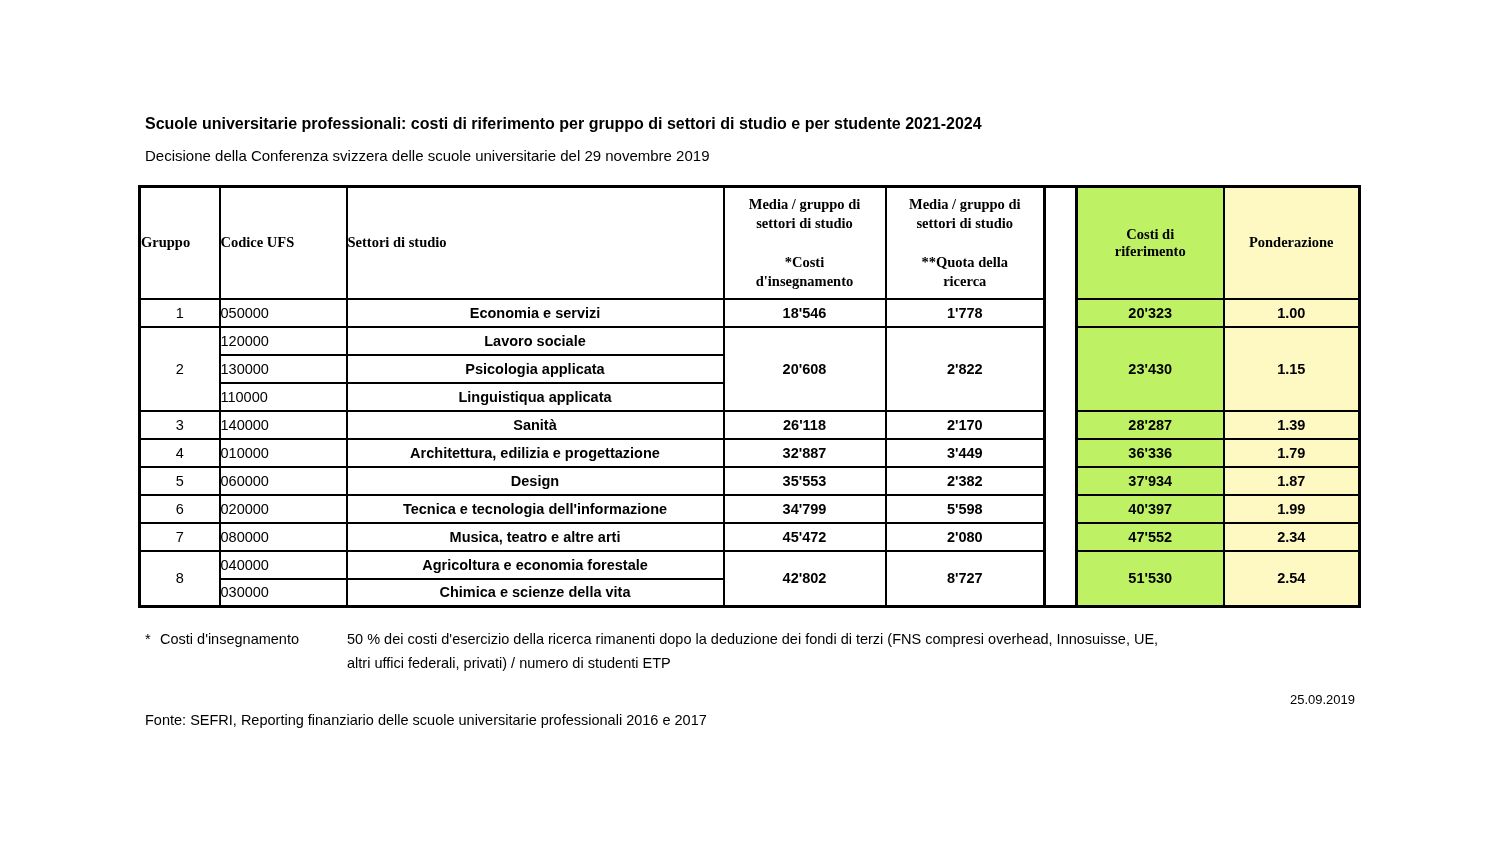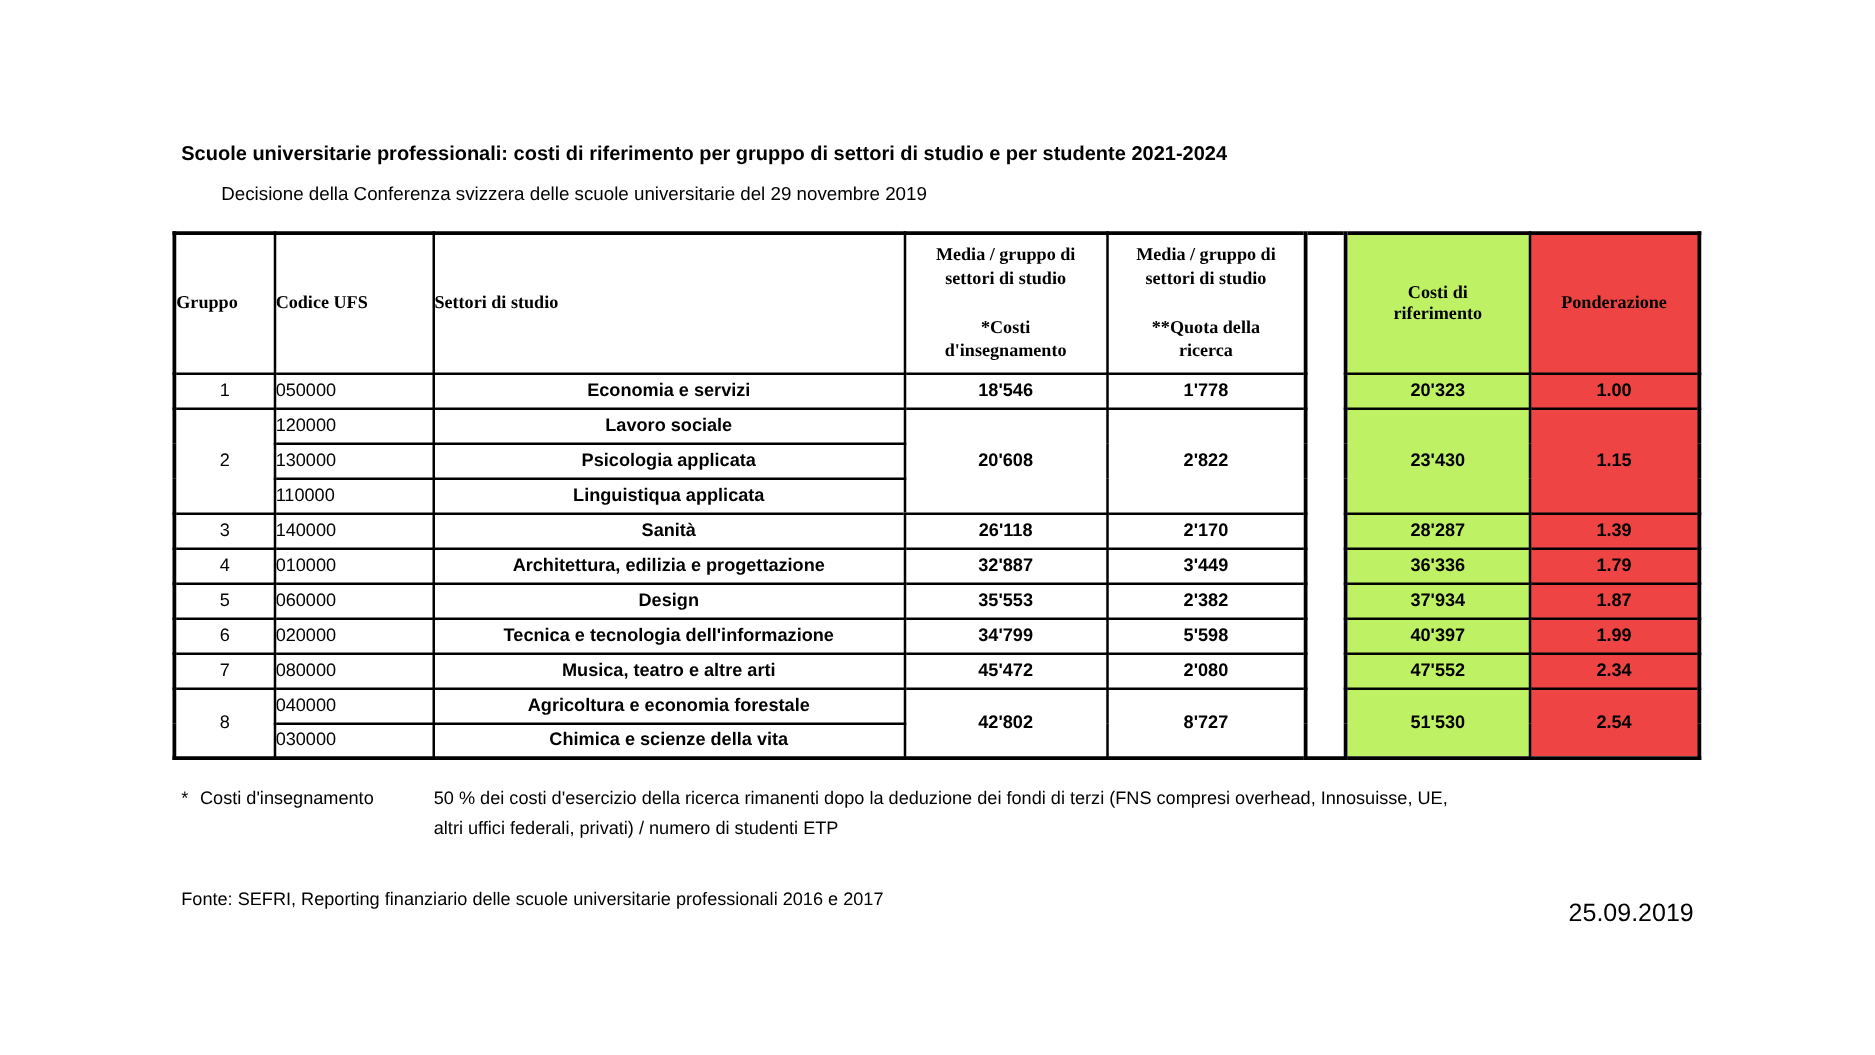--- a/index.html
+++ b/index.html
@@ -4,21 +4,21 @@
 <style>
   html,body{margin:0;padding:0;}
   body{
     width:1500px;height:844px;background:#ffffff;color:#000;
     font-family:"Liberation Sans", sans-serif;position:relative;overflow:hidden;
   }
   .title{
     position:absolute;left:145px;top:115px;font-size:16px;font-weight:bold;white-space:nowrap;
   }
   .subtitle{
-    position:absolute;left:145px;top:147px;font-size:15px;white-space:nowrap;margin-left:32px;
+    position:absolute;left:145px;top:147px;font-size:15px;white-space:nowrap;
   }
   table.cost{
     position:absolute;left:138px;top:185px;width:1220px;
     border-collapse:collapse;table-layout:fixed;
     border:3px solid #000;
   }
   .cost th,.cost td{
     border-style:solid;border-color:#000;border-width:0 2px 2px 0;
     padding:0;font-size:14.5px;vertical-align:middle;overflow:hidden;
   }
@@ -28,33 +28,33 @@
   .left{text-align:left;padding-left:6px;}
   .ctr{text-align:center;}
   .htop{vertical-align:top;padding-top:9px;line-height:19px;}
   .pre{white-space:pre-line;}
   .sub{margin-top:20px;}
   .grp{text-align:center;font-weight:normal;}
   .code{text-align:left;padding-left:6px;font-weight:normal;}
   .sett{text-align:center;padding-left:6px;font-weight:bold;}
   .num{text-align:center;font-weight:bold;}
   .lav{background:#bef264;}
-  .yel{background:#ef4444;}
+  .yel{background:#fef9c3;}
   .thin{border-bottom-width:1px;}
   td.spacer{background:#ffffff;border-width:0 3px 3px 3px;}
   .divider-r{border-right-width:3px;}
   .fnotes{
     position:absolute;left:145px;top:627px;width:1100px;
     display:grid;grid-template-columns:202px auto;row-gap:7px;
     font-size:14.5px;line-height:24px;
   }
   .fn-marker{display:inline-block;width:15px;}
   .fn-def{white-space:pre-line;}
   .fonte{position:absolute;left:145px;top:712px;font-size:14.5px;white-space:nowrap;}
-  .date{position:absolute;right:145px;top:720px;font-size:20px;white-space:nowrap;}
+  .date{position:absolute;right:145px;top:692px;font-size:13px;white-space:nowrap;}
 </style>
 </head>
 <body>
 
 <div class="title">Scuole universitarie professionali: costi di riferimento per gruppo di settori di studio e per studente 2021-2024</div>
 <div class="subtitle">Decisione della Conferenza svizzera delle scuole universitarie del 29 novembre 2019</div>
 
 <table class="cost">
   <colgroup>
     <col style="width:80px">

